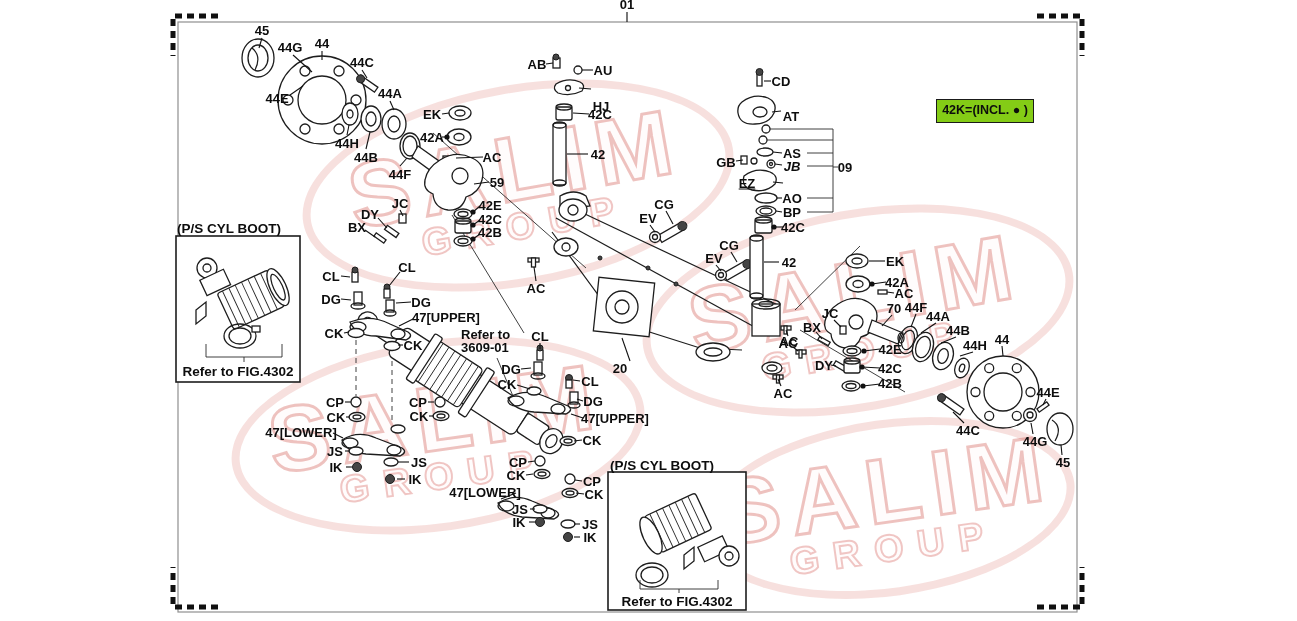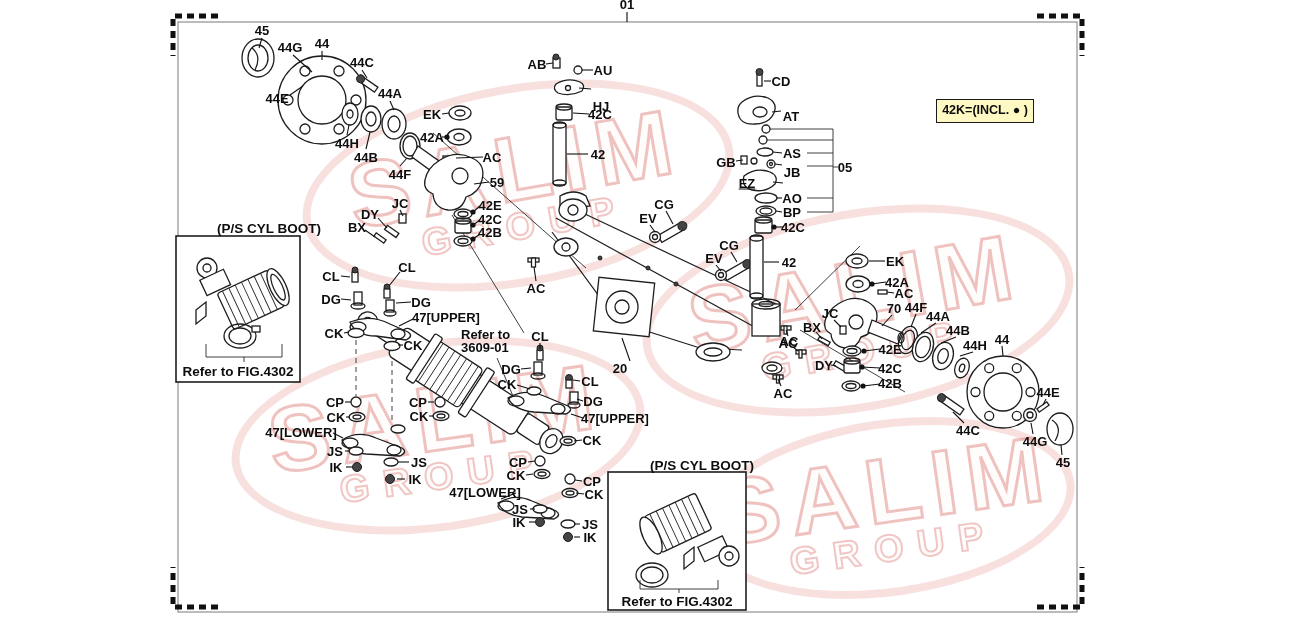--- a/index.html
+++ b/index.html
@@ -10,24 +10,24 @@
   .ln{fill:none;stroke:#1d1d1d;stroke-width:1.2;}
   .thin{fill:none;stroke:#2a2a2a;stroke-width:0.9;}
   .dash{fill:none;stroke:#2a2a2a;stroke-width:0.9;stroke-dasharray:5 4;}
   .pt{fill:#fff;stroke:#1d1d1d;stroke-width:1.3;}
   .ptd{fill:#444;stroke:#1d1d1d;stroke-width:1;}
   .rg{fill:none;stroke:#1d1d1d;stroke-width:1.3;}
   .leader{stroke:#111;stroke-width:1.1;}
   .dotm{fill:#111;}
   #labels{position:absolute;left:0;top:0;width:100%;height:100%;pointer-events:none;padding-left:40px;}
   .callout{position:absolute;transform:translate(-50%,-50%);font-weight:bold;font-size:13px;color:#0d0d0d;white-space:nowrap;letter-spacing:0;}
-  .caption{position:absolute;font-weight:bold;font-size:13.5px;color:#0d0d0d;white-space:nowrap;padding-left:40px;}
+  .caption{position:absolute;font-weight:bold;font-size:13.5px;color:#0d0d0d;white-space:nowrap;}
   .refnote{position:absolute;font-weight:bold;font-size:13.5px;color:#0d0d0d;text-align:center;}
   .kitbox{position:absolute;left:936px;top:99px;width:96px;height:22px;border:1.6px solid #1a1a1a;
-          font-weight:bold;font-size:12.5px;color:#0d0d0d;text-align:center;line-height:21px;background:#fef9c3;}
+          font-weight:bold;font-size:12.5px;color:#0d0d0d;text-align:center;line-height:21px;background:#84cc16;}
   .cylref{position:absolute;left:461px;top:329px;font-weight:bold;font-size:13px;color:#0d0d0d;line-height:12.5px;}
   .toplabel{position:absolute;left:627px;top:-3px;transform:translateX(-50%);font-weight:bold;font-size:13px;color:#0d0d0d;}
   .stamp{position:absolute;display:flex;flex-direction:column;align-items:center;justify-content:center;
          border:8px solid rgba(205,62,50,0.16);border-radius:50%;pointer-events:none;}
   .stamp .l1{font-weight:bold;font-size:92px;letter-spacing:10px;line-height:80px;
              color:rgba(255,245,243,0.28);-webkit-text-stroke:3px rgba(200,55,45,0.30);}
   .stamp .l2{font-weight:bold;font-size:38px;letter-spacing:14px;line-height:36px;
              color:rgba(255,245,243,0.28);-webkit-text-stroke:2px rgba(200,55,45,0.28);}
 </style>
 </head>
@@ -540,26 +540,26 @@
       <div class="callout" style="left: 648px; top: 218px;">EV</div>
       <div class="callout" style="left: 729px; top: 245px;">CG</div>
       <div class="callout" style="left: 714px; top: 258px;">EV</div>
       <div class="callout" style="left: 620px; top: 368px;">20</div>
       <div class="callout" style="left: 788px; top: 343px;">AC</div>
       <div class="callout" style="left: 783px; top: 393px;">AC</div>
       <div class="callout" style="left: 781px; top: 81px;">CD</div>
       <div class="callout" style="left: 791px; top: 116px;">AT</div>
       <div class="callout" style="left: 792px; top: 153px;">AS</div>
       <div class="callout" style="left: 726px; top: 162px;">GB</div>
-      <div class="callout" style="left: 792px; top: 172px;">JB</div>
+      <div class="callout" style="left: 792px; top: 166px; font-style: italic;">JB</div>
       <div class="callout" style="left: 747px; top: 183px; text-decoration: underline;">EZ</div>
       <div class="callout" style="left: 792px; top: 198px;">AO</div>
       <div class="callout" style="left: 792px; top: 212px;">BP</div>
       <div class="callout" style="left: 793px; top: 227px;">42C</div>
-      <div class="callout" style="left: 845px; top: 167px;">05</div>
+      <div class="callout" style="left: 845px; top: 167px;">09</div>
       <div class="callout" style="left: 789px; top: 262px;">42</div>
       <div class="callout" style="left: 895px; top: 261px;">EK</div>
       <div class="callout" style="left: 897px; top: 282px;">42A</div>
       <div class="callout" style="left: 904px; top: 293px;">AC</div>
       <div class="callout" style="left: 894px; top: 308px;">70</div>
       <div class="callout" style="left: 916px; top: 307px;">44F</div>
       <div class="callout" style="left: 830px; top: 313px;">JC</div>
       <div class="callout" style="left: 812px; top: 327px;">BX</div>
       <div class="callout" style="left: 789px; top: 341px;">AC</div>
       <div class="callout" style="left: 824px; top: 365px;">DY</div>

